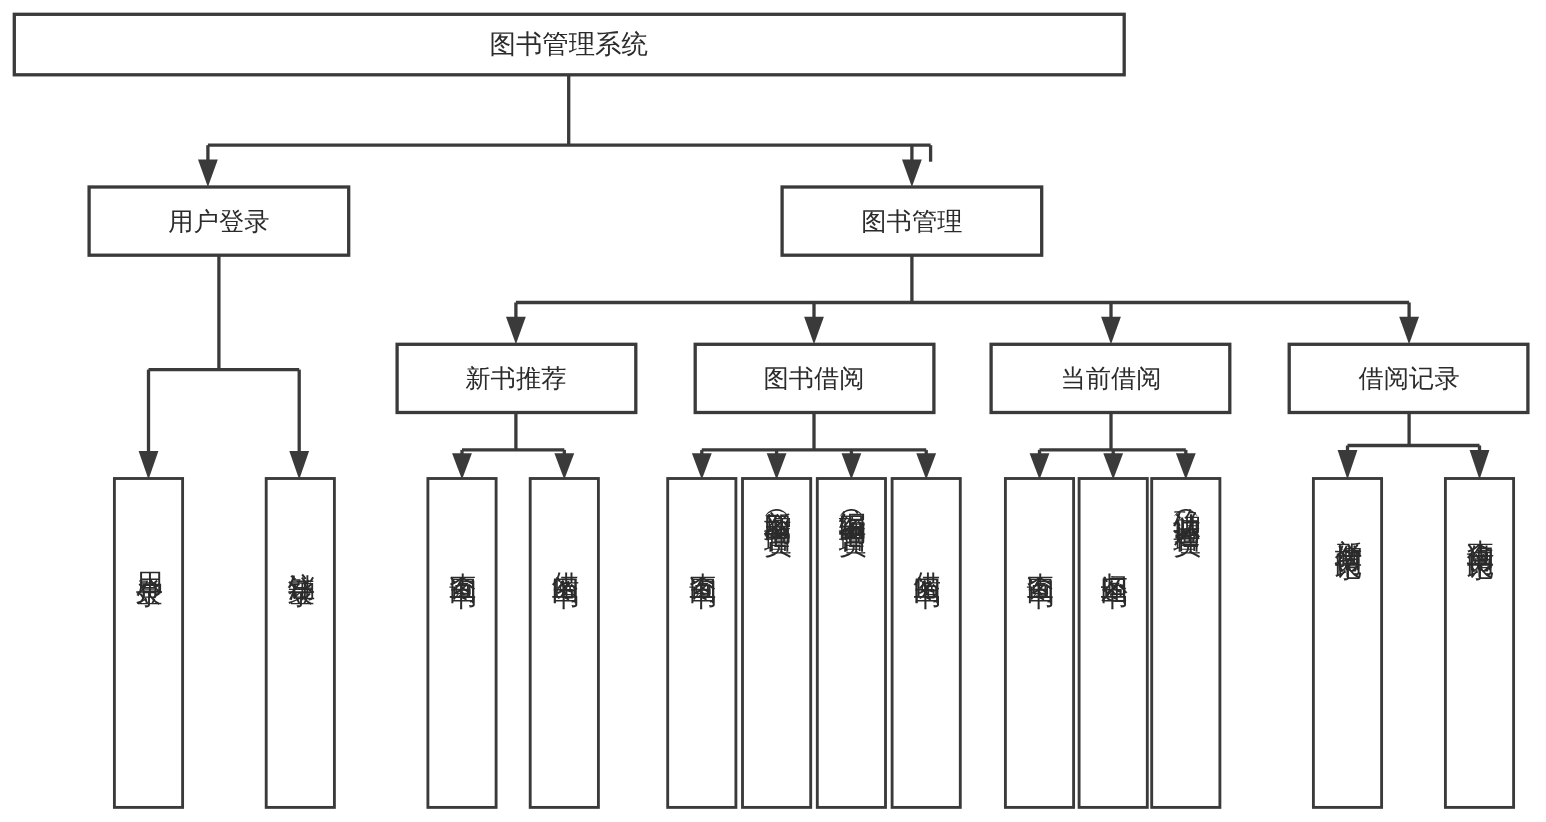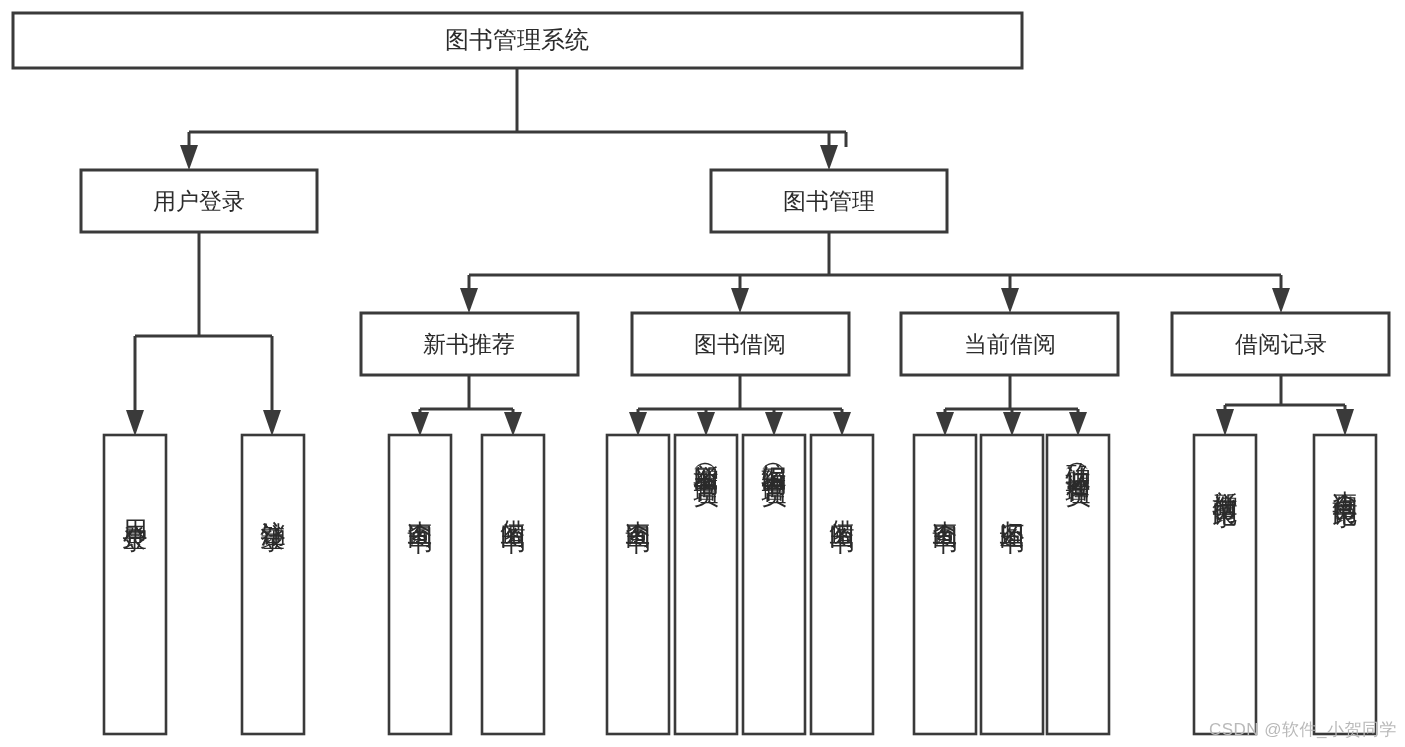--- a/index.html
+++ b/index.html
@@ -251,15 +251,14 @@
     <span class="leaf-label">确认归还（管理员）</span>
   </div>
 
   <div class="leaf-label-wrap" style="left:1194px; top:470px; width:62px;">
     <span class="leaf-label">新增借阅记录</span>
   </div>
   <div class="leaf-label-wrap" style="left:1314px; top:470px; width:62px;">
     <span class="leaf-label">查询借阅记录</span>
   </div>
 
-  <div class="watermark">CSDN @软件_小贺同学</div>
 
 </div>
 
 </body></html>

